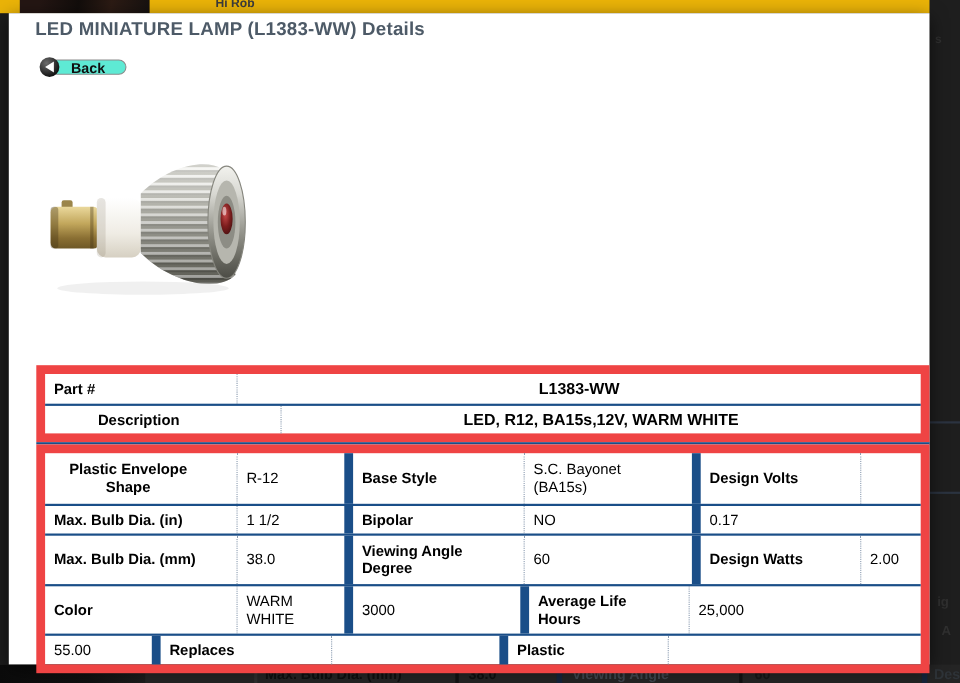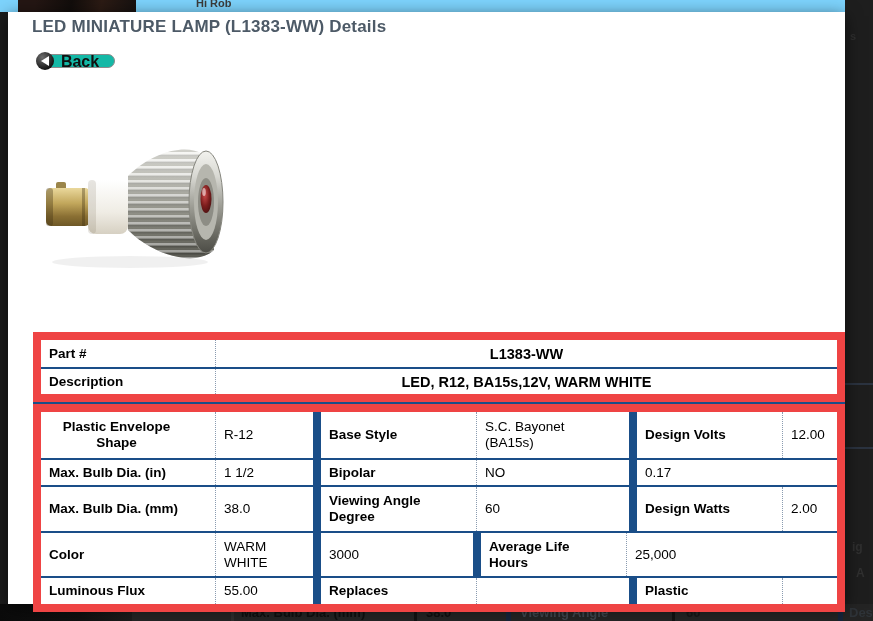--- a/index.html
+++ b/index.html
@@ -4,21 +4,21 @@
 <style>
   * { margin:0; padding:0; box-sizing:border-box; }
   html,body { width:873px; height:621px; }
   body {
     position:relative; overflow:hidden;
     background:#1c1c1c;
     font-family:"Liberation Sans", sans-serif;
     color:#000;
   }
   
-  .bg-top{position:absolute;left:0;top:0;width:873px;height:12px;background:#7dd3fc;overflow:hidden;}
+  .bg-top{position:absolute;left:0;top:0;width:873px;height:12px;background:#eab308;overflow:hidden;}
   .bg-top .img-frag{position:absolute;left:18px;top:0;width:118px;height:12px;
     background:linear-gradient(100deg,#241613 15%,#120d0b 45%,#2c1b14 70%,#161110 100%);}
   .bg-top .hi{position:absolute;left:196px;top:-3px;font-size:11px;font-weight:bold;color:#3c3c3c;}
   .bg-right{position:absolute;left:845px;top:0;width:28px;height:621px;background:#1e1e1e;overflow:hidden;}
   .bg-right .frag{position:absolute;font-size:11px;font-weight:bold;color:#303030;}
   .bg-right .hline{position:absolute;left:0;width:28px;height:2px;background:#2b3340;}
   .bg-bottom{position:absolute;left:0;top:604px;width:873px;height:17px;background:#242424;overflow:hidden;
     font-size:13px;font-weight:bold;}
   .bg-bottom .darkblock{position:absolute;left:0;top:0;width:132px;height:17px;
     background:linear-gradient(95deg,#0b0b0b,#101010 60%,#1c1c1c);}
@@ -27,34 +27,34 @@
   .bg-bottom .vbar{position:absolute;top:0;width:3px;height:17px;background:#121212;}
   .bg-bottom .vbar.navy{background:#16243a;width:5px;}
 
   
   .modal{position:absolute;left:8px;top:12px;width:837px;height:592px;background:#fff;
     box-shadow:0 4px 16px rgba(0,0,0,.6);}
   .title{position:absolute;left:24px;top:5px;font-size:17px;font-weight:bold;color:#4d5a67;letter-spacing:.2px;}
 
   .back{position:absolute;left:28px;top:40px;width:82px;height:18px;cursor:pointer;}
   .back .pill{position:absolute;left:9px;top:2px;width:70px;height:14px;border:1px solid #8b8b8b;
-    border-radius:9px;background:#14b8a6;font-size:16px;font-weight:bold;color:#101010;
+    border-radius:9px;background:#5eead4;font-size:13px;font-weight:bold;color:#101010;
     text-align:center;line-height:13px;}
   .back .circ{position:absolute;left:0;top:0;width:18px;height:18px;border-radius:50%;
     background:radial-gradient(circle at 35% 30%, #6d6d6d, #141414 72%);}
   .back .arrow{position:absolute;left:5px;top:4px;width:0;height:0;
     border-top:5px solid transparent;border-bottom:5px solid transparent;border-right:8px solid #fff;}
 
   .bulb{position:absolute;left:22px;top:126px;}
 
   
   .tables{position:absolute;left:25px;top:320px;width:812px;font-size:13.5px;}
   .navy-b{border:8px solid #ef4444;}
   .part-table .pt-row{display:flex;align-items:stretch;height:27px;}
-  .part-table .pt-row + .pt-row{border-top:2px solid #1a4e88;}
+  .part-table .pt-row + .pt-row{border-top:2px solid #1a4e88;padding-left:40px;}
   .pt-label{width:175px;padding-left:8px;font-weight:bold;display:flex;align-items:center;
     border-right:1px dotted #8a9bb0;}
   .pt-value{flex:1;display:flex;align-items:center;justify-content:center;font-weight:bold;font-size:14.5px;}
   .sep{height:2px;background:#1a4e88;}
   .spec-table .sp-row{display:flex;align-items:stretch;}
   .spec-table .sp-row + .sp-row{border-top:2px solid #1a4e88;}
   .cell{display:flex;align-items:center;padding:2px 6px 2px 8px;line-height:1.18;}
   .lbl{font-weight:bold;}
   .w-l1{width:175px}.w-v1{width:97px}.w-l2{width:156px}.w-v2{width:152px}.w-l3{width:146px}.w-v3{flex:1}
   .dot-r{border-right:1px dotted #8a9bb0;}
@@ -174,21 +174,20 @@
             <span class="mw135">Plastic Envelope Shape</span>
           </div>
         <div class="cell w-v1 h46">R-12</div>
         <div class="band"></div>
         <div class="cell lbl w-l2 dot-r h46">Base Style</div>
         <div class="cell w-v2 h46">
             <span class="mw100">S.C. Bayonet (BA15s)</span>
           </div>
         <div class="band"></div>
         <div class="cell lbl w-l3 dot-r h46">Design Volts</div>
-        <div class="cell w-v3 h46">12.00</div>
       </div>
 
       <div class="sp-row">
         <div class="cell lbl w-l1 dot-r h25">Max. Bulb Dia. (in)</div>
         <div class="cell w-v1 h25">1 1/2</div>
         <div class="band"></div>
         <div class="cell lbl w-l2 dot-r h25">Bipolar</div>
         <div class="cell w-v2 h25">NO</div>
         <div class="band"></div>
         <div class="cell w-v3 h25">0.17</div>
@@ -215,21 +214,20 @@
         <div class="band"></div>
         <div class="cell w-v2 h43">3000</div>
         <div class="band"></div>
         <div class="cell lbl w-l3 dot-r h43">
             <span class="mw95">Average Life Hours</span>
           </div>
         <div class="cell w-v3 h43">25,000</div>
       </div>
 
       <div class="sp-row">
-        <div class="cell lbl w-l1 dot-r h26">Luminous Flux</div>
         <div class="cell w-v1 h26">55.00</div>
         <div class="band"></div>
         <div class="cell lbl w-l2 dot-r h26">Replaces</div>
         <div class="cell w-v2 h26"></div>
         <div class="band"></div>
         <div class="cell lbl w-l3 dot-r h26">Plastic</div>
         <div class="cell w-v3 h26"></div>
       </div>
 
     </div>

